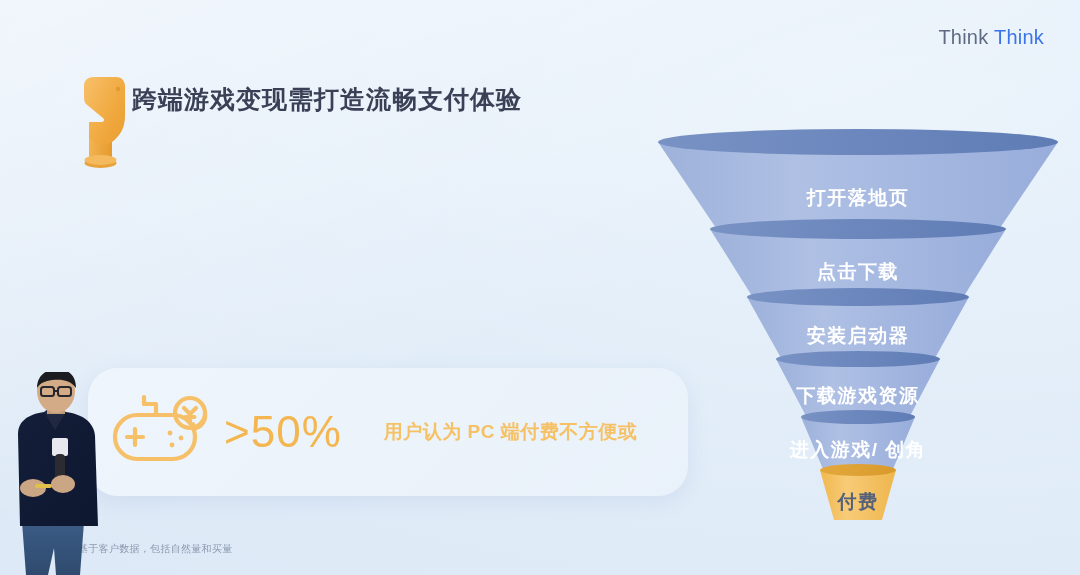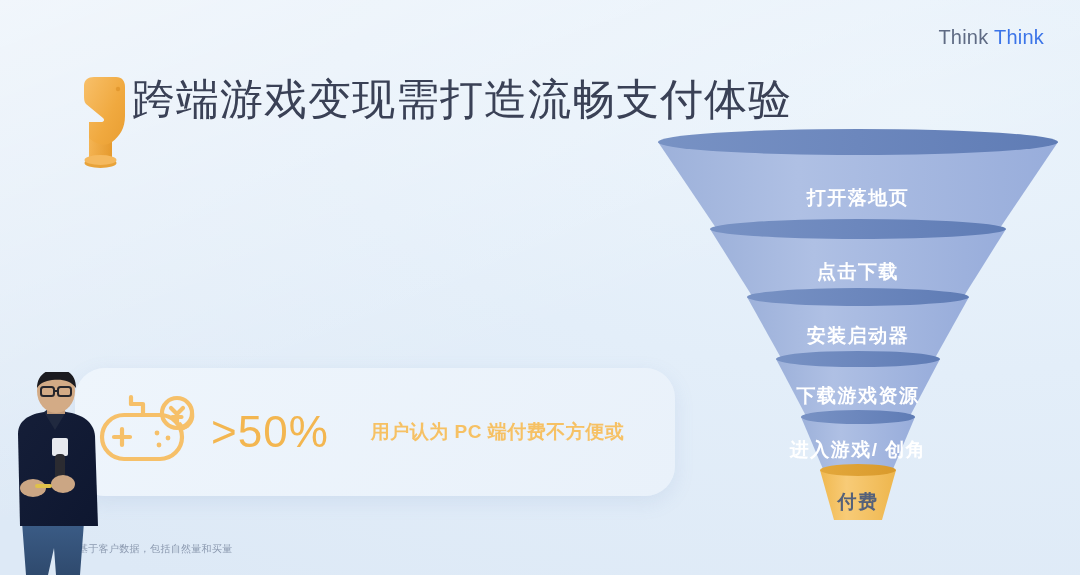--- a/index.html
+++ b/index.html
@@ -33,21 +33,21 @@
   }
   .logo .think { color: #5f6b84; }
   .logo .games { color: #3b74e8; }
 
   
   .title-block {
     position: absolute; left: 132px; top: 75px;
     width: 570px;
   }
   .title-line {
-    font-size: 43px; font-weight: 400; line-height: 49px;
+    font-size: 25px; font-weight: 700; line-height: 49px;
     color: #3a4156; letter-spacing: 1px;
     white-space: nowrap;
   }
   .title-accent { color: #f5b74f; }
 
   
   .knight-icon {
     position: absolute; left: 76px; top: 76px;
     width: 52px; height: 102px;
   }
@@ -65,21 +65,21 @@
     background: #f4be5e; flex: none;
     margin-right: 18px;
   }
   .bullet-text {
     font-size: 21px; color: #505a71; font-weight: 400;
     letter-spacing: .6px; white-space: nowrap;
   }
 
   
   .stat-card {
-    position: absolute; left: 75px; top: 368px;
+    position: absolute; left: 88px; top: 368px;
     width: 600px; height: 128px;
     border-radius: 30px;
     background: linear-gradient(135deg, #eef5fc 0%, #e9f1fa 100%);
     box-shadow: 0 6px 20px rgba(110,140,190,0.13);
     display: flex; align-items: center;
   }
   .pad-icon { margin-left: 22px; width: 108px; height: 80px; flex: none; }
   .stat-pct {
     font-size: 44px; color: #f3b650; font-weight: 400;
     letter-spacing: 1px; margin-left: 6px; flex: none;

